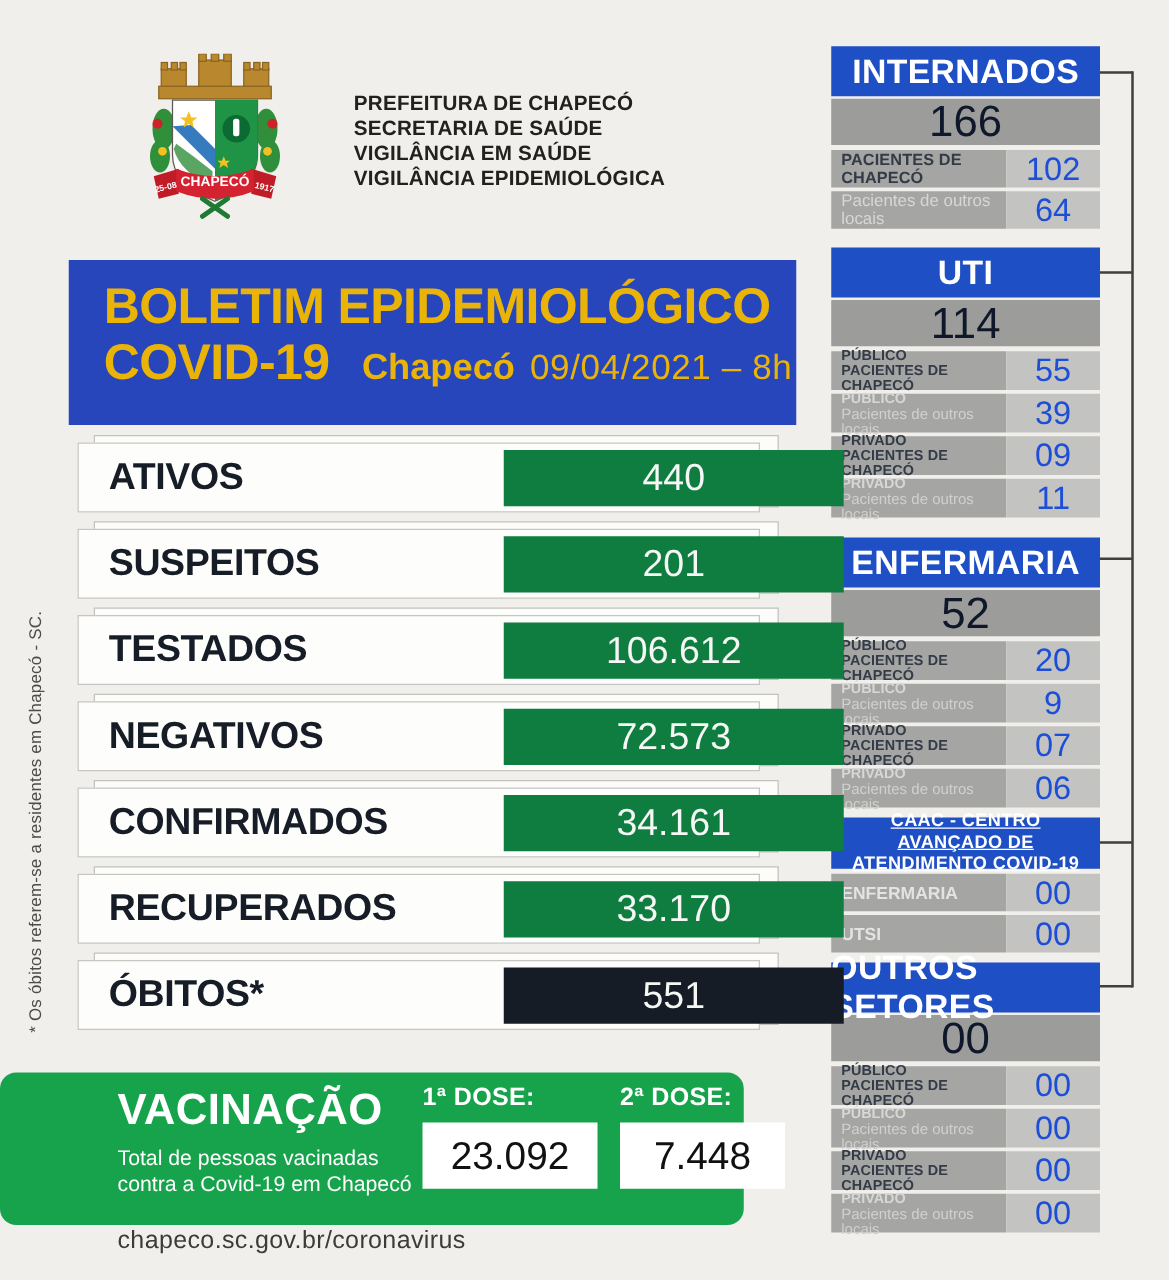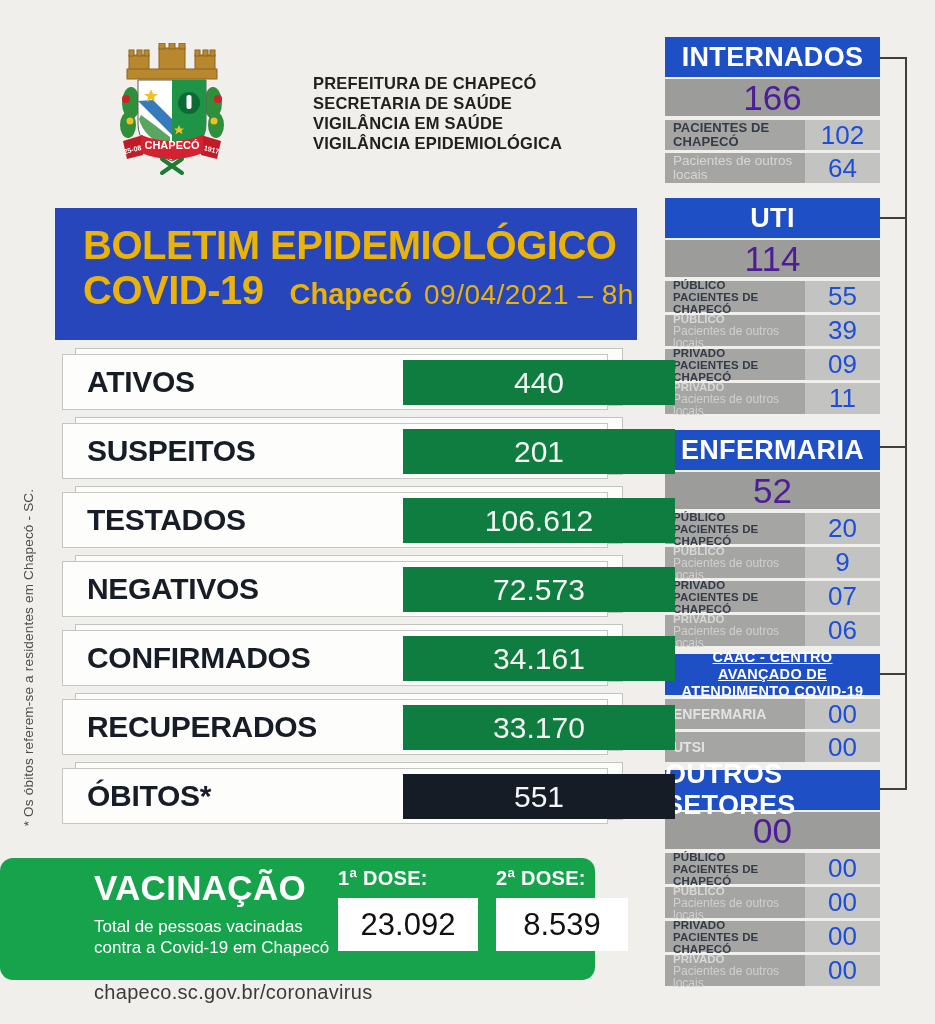--- a/index.html
+++ b/index.html
@@ -3,21 +3,21 @@
 <meta charset="utf-8">
 <style>
   * { margin:0; padding:0; box-sizing:border-box; }
   html,body { width:935px; height:1024px; }
   body { font-family:"Liberation Sans", sans-serif; background:#f0efeb; }
   .canvas { position:relative; width:935px; height:1024px; background:#f0efeb; overflow:hidden; }
 
   
   .logo { position:absolute; left:117px; top:43px; width:110px; height:134px; }
   .org-lines { position:absolute; left:283px; top:73px; }
-  .org-lines div { font-size:16.5px; font-weight:bold; color:#22211f; line-height:20px; letter-spacing:0.2px;margin-left:30px; }
+  .org-lines div { font-size:16.5px; font-weight:bold; color:#22211f; line-height:20px; letter-spacing:0.2px; }
 
   
   .banner { position:absolute; left:55px; top:208px; width:582px; height:132px; background:#2746bb; color:#eab308; }
   .banner-t1 { margin:15px 0 0 28px; font-size:40px; font-weight:800; letter-spacing:-0.5px; line-height:44px; }
   .banner-l2 { display:flex; align-items:baseline; margin:1px 0 0 28px; }
   .banner-t2 { font-size:40px; font-weight:800; letter-spacing:-0.5px; }
   .banner-city { font-size:29px; font-weight:bold; margin-left:26px; }
   .banner-date { font-size:28px; font-weight:normal; margin-left:12px; letter-spacing:0.5px; }
 
   
@@ -48,21 +48,21 @@
   .d2l{left:496px} .d2b{left:496px; width:132px;}
 
   .website { position:absolute; left:94px; top:981px; font-size:20px; color:#3b3b39; letter-spacing:0.3px; }
 
   
   .sec { position:absolute; left:665px; width:215px; }
   .sec-title { height:40px; background:#1e4fc4; color:#fff; font-weight:800;
     font-size:27px; letter-spacing:0.3px; display:flex; align-items:center; justify-content:center; }
   .sec-title.small { font-size:14.5px; line-height:17px; height:41px; text-align:center;
     font-weight:bold; padding:0 6px;text-decoration:underline; }
-  .sec-total { height:37px; margin-top:2px; background:#9c9c9b; color:#4c1d95;
+  .sec-total { height:37px; margin-top:2px; background:#9c9c9b; color:#0f172a;
     display:flex; align-items:center; justify-content:center; font-size:35px; }
   .hrow { display:flex; height:31px; margin-top:3px; }
   .hrow.first { margin-top:4px; }
   .hrow.h30 { height:30px; }
   .hrow-label { width:140px; background:#a5a5a4; padding-left:8px;
     display:flex; flex-direction:column; justify-content:center; }
   .hrow-label span { display:block; line-height:12px; }
   .hrow-value { flex:1; background:#c3c3c1; display:flex; align-items:center; justify-content:center;
     font-size:26px; color:#1d4ed8; }
   .dark .l1, .dark .l2 { font-weight:bold; color:#333b47; font-size:11.5px; letter-spacing:0.1px; }
@@ -181,21 +181,21 @@
 
   <div class="vax">
     <div class="vax-title">VACINAÇÃO</div>
     <div class="vax-sub">
       <div>Total de pessoas vacinadas</div>
       <div>contra a Covid-19 em Chapecó</div>
     </div>
     <div class="dose-label d1l">1ª DOSE:</div>
     <div class="dose-box d1b">23.092</div>
     <div class="dose-label d2l">2ª DOSE:</div>
-    <div class="dose-box d2b">8.539</div>
+    <div class="dose-box d2b">7.448</div>
   </div>
 
   <div class="website">chapeco.sc.gov.br/coronavirus</div>
 
   <div class="sec s-int">
     <div class="sec-title">INTERNADOS</div>
     <div class="sec-total">166</div>
     <div class="hrow first h30 dark single">
       <div class="hrow-label">
           <span class="l1">PACIENTES DE CHAPECÓ</span>

